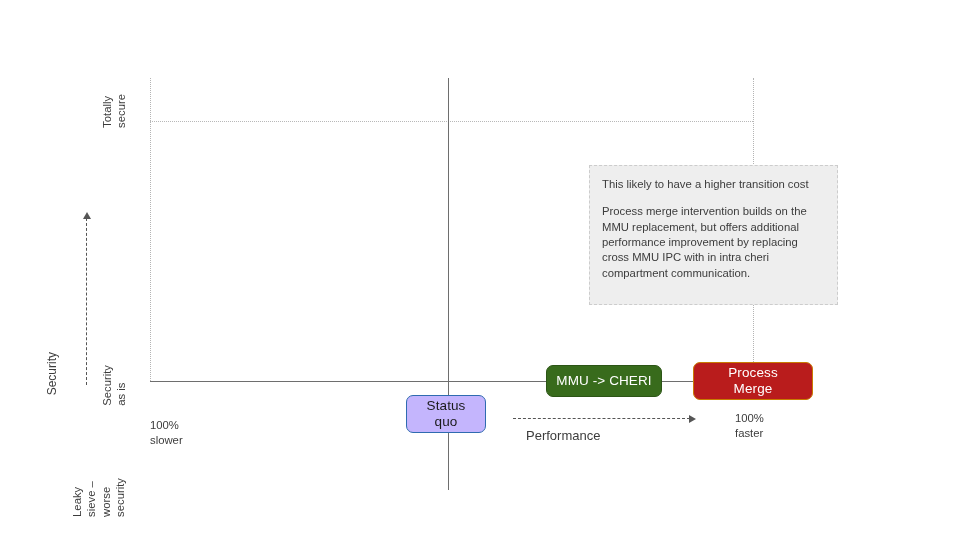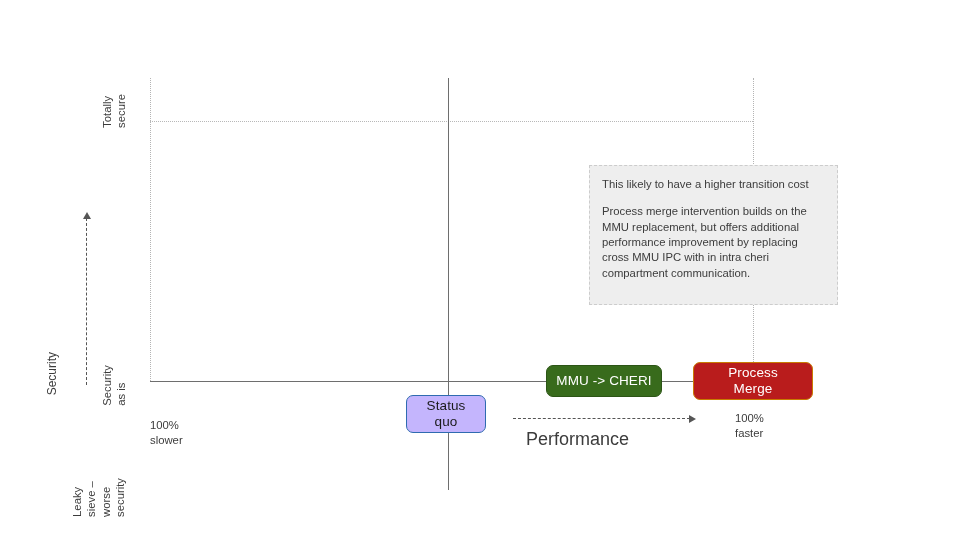--- a/index.html
+++ b/index.html
@@ -132,21 +132,21 @@
   .flabel {
     position: absolute;
     font-size: 11.3px;
     line-height: 1.34;
     color: #3c3c3c;
     white-space: pre-line;
   }
   .lbl-slower { left: 150px; top: 418px; }
   .lbl-zero   { left: 452px; top: 418px; }
   .lbl-faster { left: 735px; top: 411px; }
-  .lbl-perf   { left: 526px; top: 427px; font-size: 18px; }
+  .lbl-perf   { left: 526px; top: 427px; font-size: 13px; }
 
   
   .arrow-up {
     position: absolute;
     left: 86px;
     top: 218px;
     width: 0;
     height: 167px;
     border-left: 1.1px dashed #555555;
   }

